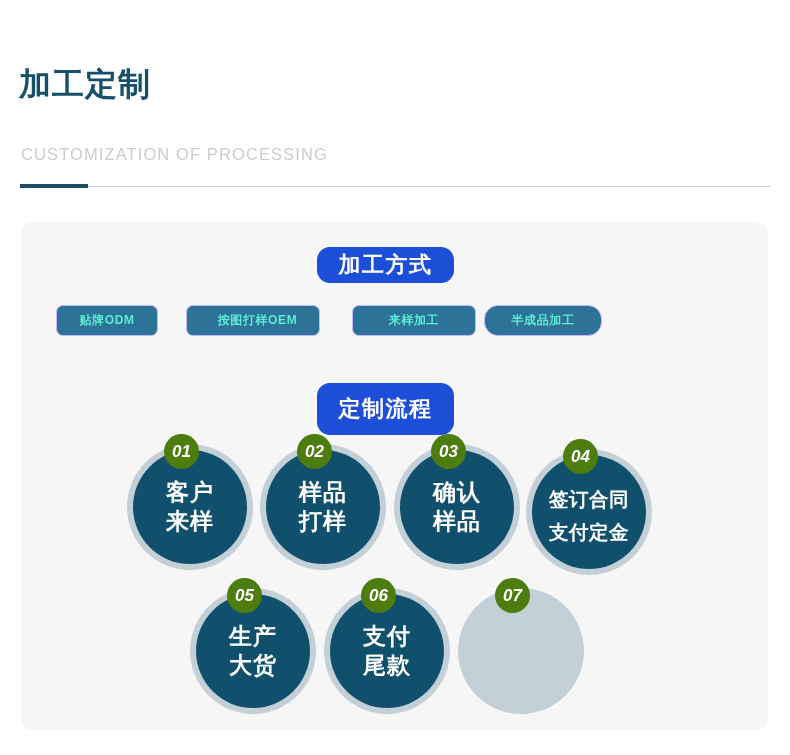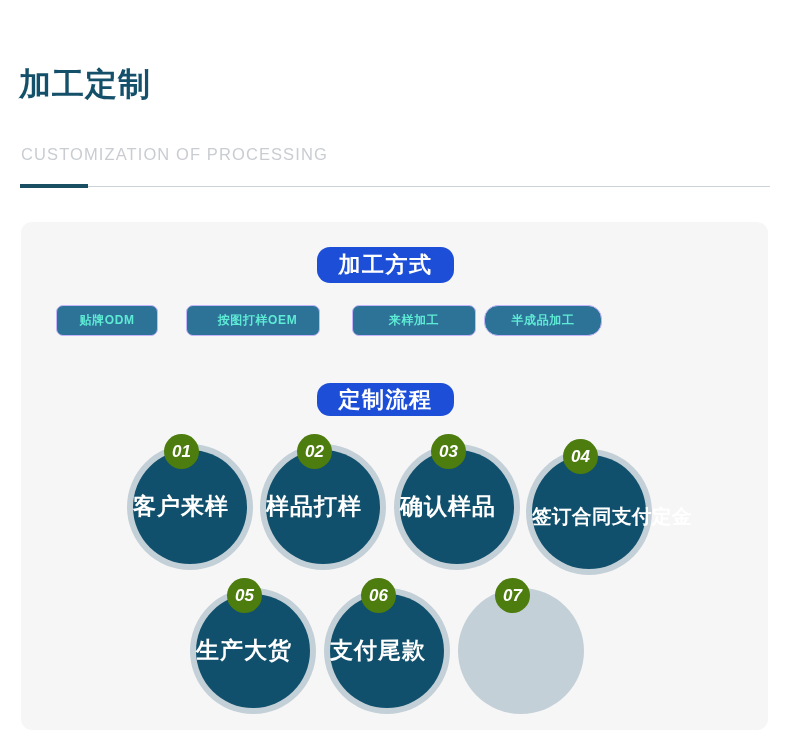--- a/index.html
+++ b/index.html
@@ -86,21 +86,21 @@
   .pill-methods {
     left: 317px;
     top: 247px;
     width: 137px;
     height: 36px;
   }
   .pill-process {
     left: 317px;
     top: 383px;
     width: 137px;
-    height: 33px;
+    height: 52px;
   }
 
   
   .tag {
     position: absolute;
     top: 305px;
     height: 31px;
     background: #2d7398;
     border: 1px solid #c4b5fd;
     border-radius: 7px;
@@ -130,22 +130,23 @@
     box-sizing: border-box;
   }
   .circle-body {
     position: absolute;
     left: 6px; top: 6px;
     width: 114px;
     height: 114px;
     border-radius: 50%;
     background: #11506c;
     display: flex;
-    flex-direction: row;
-    align-items: center;
+    flex-direction: column;
+    align-items: center;
+    justify-content: center;
     box-sizing: border-box;
   }
   .circle-line {
     color: #ffffff;
     font-size: 23px;
     font-weight: bold;
     line-height: 1.28;
     letter-spacing: 1px;
     white-space: nowrap;
   }

